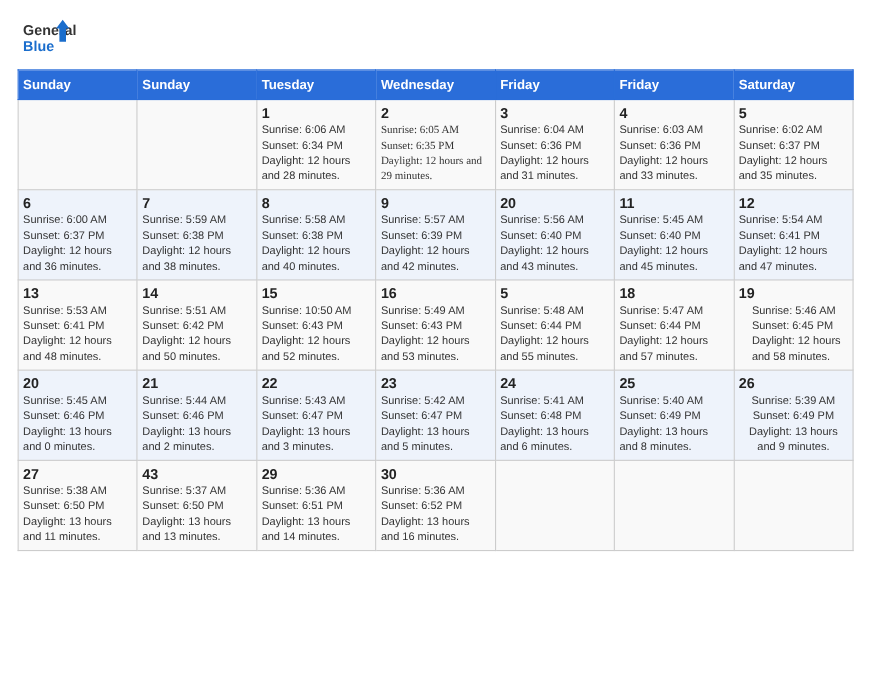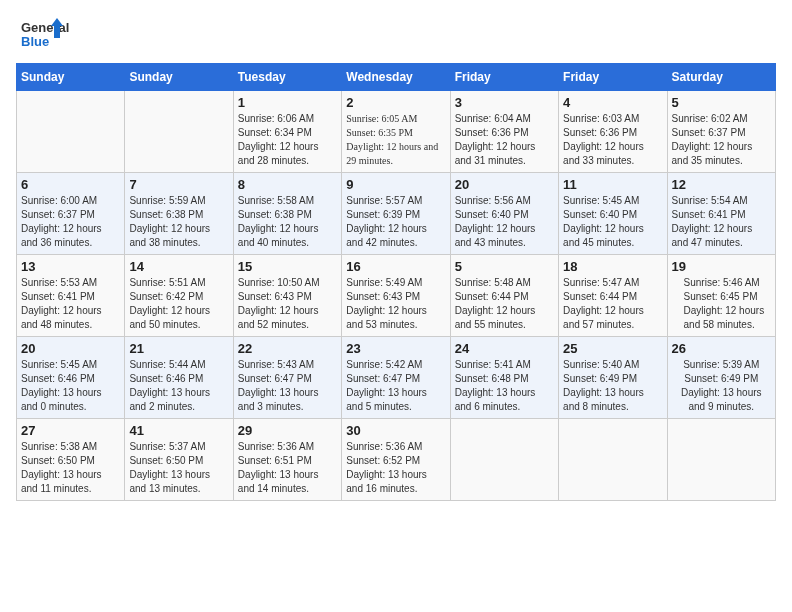--- a/index.html
+++ b/index.html
@@ -282,21 +282,21 @@
         </td>
       </tr>
       <tr>
         <td>
           <span class="day-num">27</span>
           <div class="day-info" style="white-space: pre-line;">Sunrise: 5:38 AM
 Sunset: 6:50 PM
 Daylight: 13 hours and 11 minutes.</div>
         </td>
         <td>
-          <span class="day-num">41</span>
+          <span class="day-num">43</span>
           <div class="day-info" style="white-space: pre-line;">Sunrise: 5:37 AM
 Sunset: 6:50 PM
 Daylight: 13 hours and 13 minutes.</div>
         </td>
         <td>
           <span class="day-num">29</span>
           <div class="day-info" style="white-space: pre-line;">Sunrise: 5:36 AM
 Sunset: 6:51 PM
 Daylight: 13 hours and 14 minutes.</div>
         </td>

